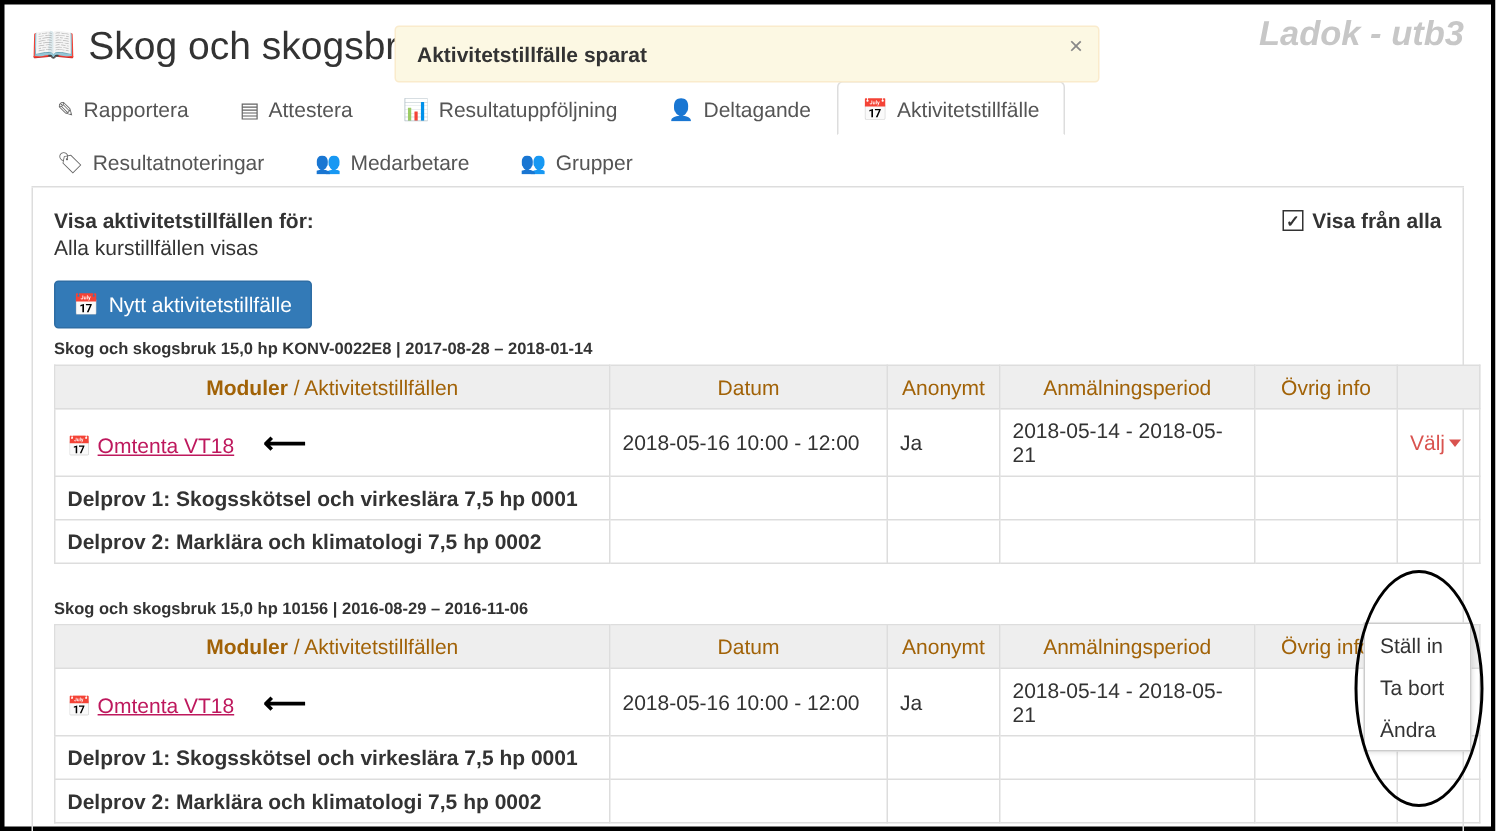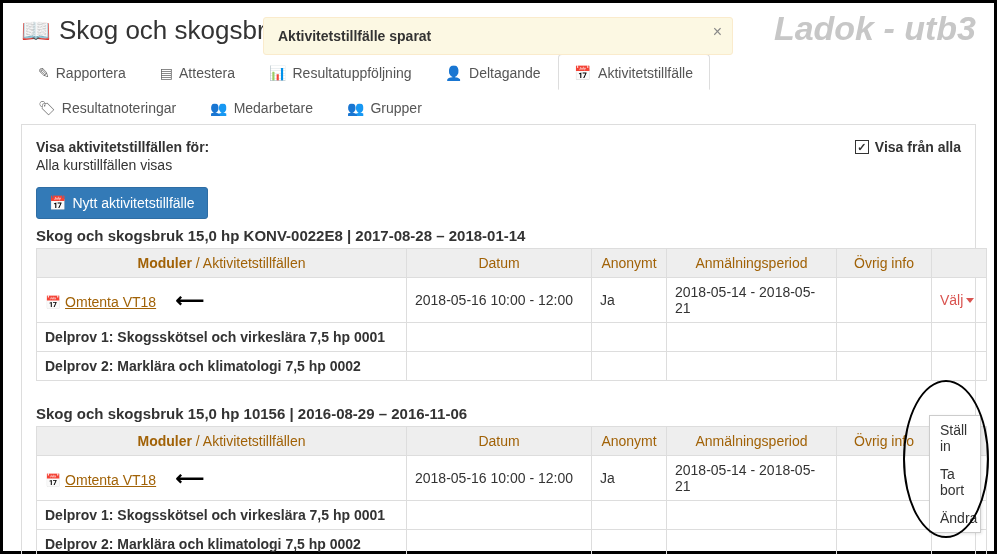--- a/index.html
+++ b/index.html
@@ -1,53 +1,53 @@
 <!DOCTYPE html>
 <html><head>
 <meta charset="utf-8">
 <style>
 * { box-sizing: border-box; margin: 0; padding: 0; }
 body { font-family: Arial, Helvetica, sans-serif; font-size: 14px; color: #333; background: #fff; width: 997px; }
 .frame { border: 3px solid #000; width: 997px; height: 554px; position: relative; padding: 12px 18px; }
-.watermark { position: absolute; right: 18px; top: 6px; font-size: 34px; font-weight: bold; font-style: italic; color: #c7c7c7; z-index: 0; }
+.watermark { position: absolute; right: 18px; top: 6px; font-size: 23px; font-weight: bold; font-style: italic; color: #c7c7c7; z-index: 0; }
 .page-title { font-size: 26px; font-weight: 500; color: #333; margin-bottom: 8px; display: flex; align-items: center; gap: 8px; position: relative; z-index: 1; }
 .page-title .book { font-size: 24px; }
 .toast { position: absolute; left: 260px; top: 14px; width: 470px; background: #fcf8e3; border: 1px solid #faebcc; color: #333; padding: 10px 14px; border-radius: 3px; z-index: 3; }
 .toast-close { position: absolute; right: 10px; top: 6px; color: #888; font-size: 16px; line-height: 1; }
 .tabs { display: flex; flex-wrap: wrap; border-bottom: 1px solid #ddd; margin-top: 6px; position: relative; z-index: 1; }
 .tab { display: flex; align-items: center; gap: 6px; padding: 10px 16px 8px; color: #555; cursor: pointer; border: 1px solid transparent; border-bottom: none; }
 .tab.active { border: 1px solid #ddd; border-bottom: 1px solid #fff; border-radius: 4px 4px 0 0; background: #fff; margin-bottom: -1px; }
 .tab .ic { font-size: 14px; color: #666; }
 .panel { border: 1px solid #ddd; border-top: none; padding: 14px 14px 6px; margin-top: 0; position: relative; }
 .filter { display: flex; justify-content: space-between; align-items: flex-start; margin-bottom: 14px; gap: 36px; }
 .filter-left .lbl { font-weight: bold; }
 .filter-left .val { margin-top: 2px; }
 .chk { display: flex; align-items: center; gap: 6px; font-weight: bold; }
 .chkbox { width: 14px; height: 14px; border: 1px solid #333; display: inline-flex; align-items: center; justify-content: center; font-size: 11px; }
 .btn-primary { background: #337ab7; color: #fff; border: 1px solid #2e6da4; padding: 7px 12px; border-radius: 3px; display: inline-flex; align-items: center; gap: 6px; font-size: 14px; cursor: pointer; }
-.section-title { font-weight: bold; margin: 8px 0 4px; font-size: 15px; }
+.section-title { font-weight: bold; margin: 8px 0 4px; font-size: 11px; }
 table { width: 100%; border-collapse: collapse; table-layout: fixed; }
 th, td { border: 1px solid #ddd; padding: 6px 8px; text-align: left; vertical-align: middle; }
 th { background: #eee; font-weight: normal; color: #a16207; text-align: center; }
 th .strong { font-weight: bold; }
 .col-mod { width: 370px; }
 .col-dat { width: 185px; }
 .col-ano { width: 75px; }
 .col-per { width: 170px; }
 .col-info { width: 95px; }
 .col-act { width: 55px; }
-a.lk { color: #a16207; text-decoration: underline; }
+a.lk { color: #be185d; text-decoration: underline; }
 .cal { color: #555; font-size: 13px; }
 .row-mod { font-weight: bold; }
 .row-mod .thin { font-weight: bold; }
 .valj { color: #d9534f; display: inline-flex; align-items: center; gap: 3px; cursor: pointer; }
 .valj2 { color: #333; display: inline-flex; align-items: center; gap: 3px; cursor: pointer; }
 .caret { width: 0; height: 0; border-left: 4px solid transparent; border-right: 4px solid transparent; border-top: 5px solid currentColor; display: inline-block; }
 .arrow-ann { position: absolute; font-size: 24px; color: #000; font-weight: bold; }
-.dropdown { position: absolute; right: -6px; top: 290px; width: 52px; background: #fff; border: 1px solid #ccc; box-shadow: 1px 1px 3px rgba(0,0,0,0.1); z-index: 5; }
+.dropdown { position: absolute; right: -6px; top: 290px; width: 72px; background: #fff; border: 1px solid #ccc; box-shadow: 1px 1px 3px rgba(0,0,0,0.1); z-index: 5; }
 .dropdown div { padding: 6px 10px; cursor: pointer; }
 .ellipse { position: absolute; right: -14px; top: 255px; width: 86px; height: 158px; border: 2px solid #000; border-radius: 50%; z-index: 6; pointer-events: none; }
 .gap { height: 16px; }
 </style>
 </head>
 <body>
 
 <div class="frame">
   <div class="watermark">Ladok - utb3</div>
 

